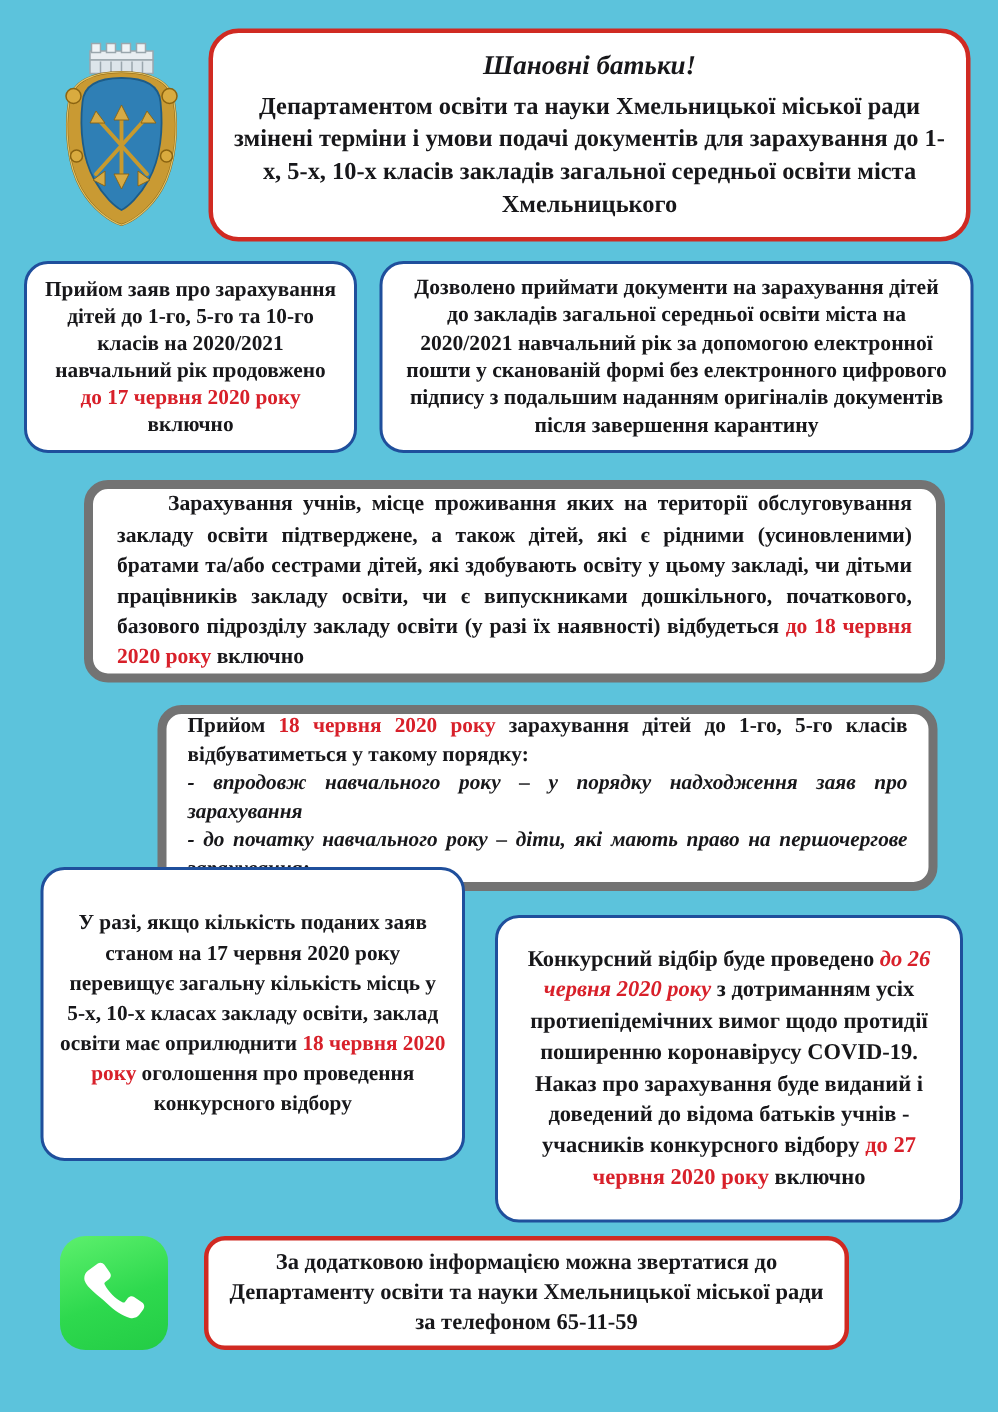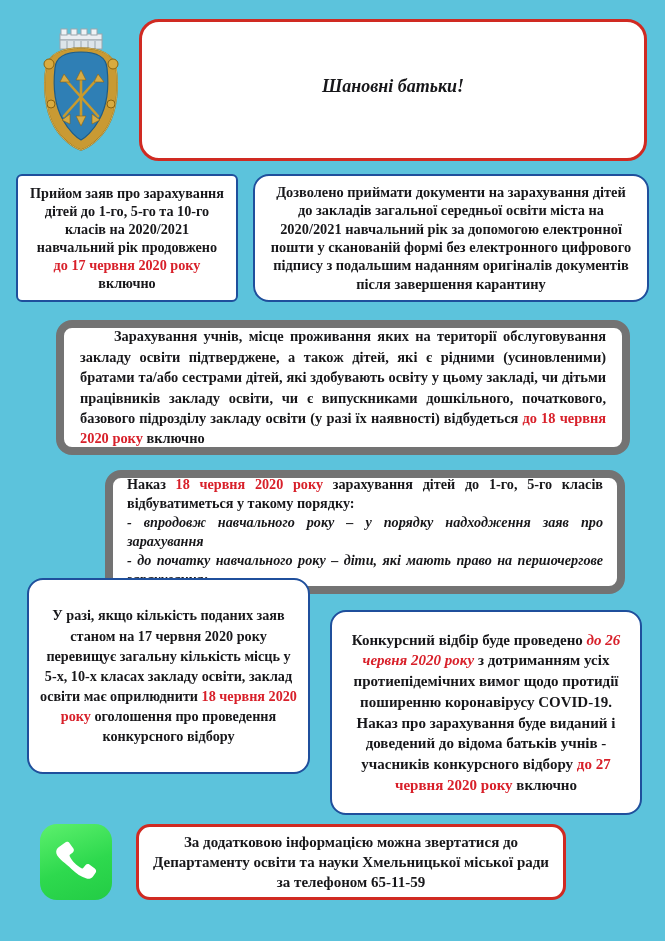--- a/index.html
+++ b/index.html
@@ -26,21 +26,21 @@
     position: absolute;
     background: #ffffff;
     box-sizing: border-box;
     border-radius: 18px;
     display: flex;
     flex-direction: column;
     justify-content: center;
   }
   .box.red     { border: 3px solid #d02a22; }
   .box.navy    { border: 2px solid #1f4f9c; }
-  .box.steel   { border: 8px solid #737373; }
+  .box.steel   { border: 6px solid #737373; }
 
   .box p {
     margin: 0;
     font-weight: bold;
     color: #17171a;
     line-height: 1.27;
   }
   .center  { text-align: center; }
   .justify { text-align: justify; text-justify: inter-word; }
   .red-text { color: #d8202a; }
@@ -71,21 +71,21 @@
     height: 124px;
   }
 
   
   #box-applications {
     left: 16px;
     top: 174px;
     width: 222px;
     height: 128px;
     padding: 6px 10px;
-    border-radius: 6px;
+    border-radius: 16px;
   }
   #box-applications p { font-size: 14.2px; }
 
   #box-email {
     left: 253px;
     top: 174px;
     width: 396px;
     height: 128px;
     padding: 18px 14px;
     border-radius: 16px;
@@ -207,36 +207,37 @@
         <polygon points="43,42 48,52 38,52"></polygon>
         <polygon points="24,92 32,86 32,96"></polygon>
         <polygon points="62,92 54,86 54,96"></polygon>
         <polygon points="43,98 48,88 38,88"></polygon>
       </g>
     </svg>
   </div>
 
   <div class="box red" id="header-box">
     <p class="center" id="header-salutation">Шановні батьки!</p>
+    <p class="center" id="header-body">Департаментом освіти та науки Хмельницької міської ради змінені терміни і умови подачі документів для зарахування до 1-х, 5-х, 10-х класів закладів загальної середньої освіти міста Хмельницького</p>
   </div>
 
   <div class="box navy" id="box-applications">
     <p class="center"><span>Прийом заяв про зарахування дітей до 1-го, 5-го та 10-го  класів на 2020/2021 навчальний рік продовжено </span><span class="red-text">до 17 червня 2020 року</span><span> включно</span></p>
   </div>
 
   <div class="box navy" id="box-email">
     <p class="center">Дозволено приймати документи на зарахування дітей до  закладів загальної середньої освіти міста на 2020/2021 навчальний рік за допомогою електронної пошти у сканованій формі без електронного цифрового підпису з  подальшим наданням оригіналів документів після завершення карантину</p>
   </div>
 
   <div class="box steel" id="box-enrollment">
     <p class="justify lead"><span>Зарахування учнів, місце проживання яких на території обслуговування закладу освіти підтверджене, а також дітей, які є рідними (усиновленими) братами та/або сестрами дітей, які здобувають освіту у цьому закладі, чи дітьми працівників закладу освіти, чи є випускниками дошкільного, початкового, базового підрозділу закладу освіти (у разі їх наявності) відбудеться </span><span class="red-text">до 18 червня 2020 року</span><span> включно</span></p>
   </div>
 
   <div class="box steel" id="box-order">
-    <p class="justify"><span>Наказ </span><span class="red-text">18 червня 2020 року</span><span> зарахування дітей до 1-го, 5-го класів відбуватиметься у такому порядку:</span></p>
+    <p class="justify"><span>Прийом </span><span class="red-text">18 червня 2020 року</span><span> зарахування дітей до 1-го, 5-го класів відбуватиметься у такому порядку:</span></p>
     <p class="justify ital"> - впродовж навчального року – у порядку надходження заяв про зарахування</p>
     <p class="justify ital">- до початку навчального року – діти, які мають право на першочергове зарахування;</p>
   </div>
 
   <div class="box navy" id="box-overflow">
     <p class="center"><span>У разі, якщо кількість поданих заяв станом  на 17 червня 2020 року перевищує загальну кількість місць у 5-х, 10-х класах закладу освіти, заклад освіти має оприлюднити </span><span class="red-text">18 червня 2020 року</span><span> оголошення про проведення конкурсного відбору</span></p>
   </div>
 
   <div class="box navy" id="box-competition">
     <p class="center"><span>Конкурсний відбір буде проведено </span><span class="red-text ital">до 26 червня 2020 року</span><span> з дотриманням усіх протиепідемічних вимог щодо протидії поширенню коронавірусу COVID-19. Наказ про зарахування буде виданий і доведений до відома батьків учнів - учасників конкурсного відбору </span><span class="red-text">до 27 червня 2020 року</span><span> включно</span></p>

